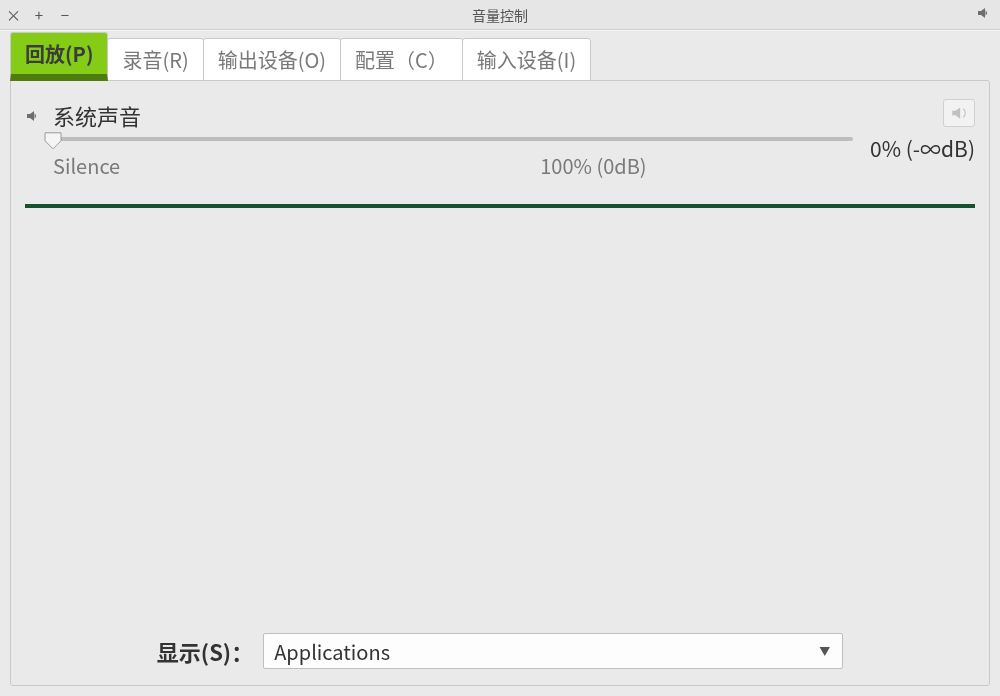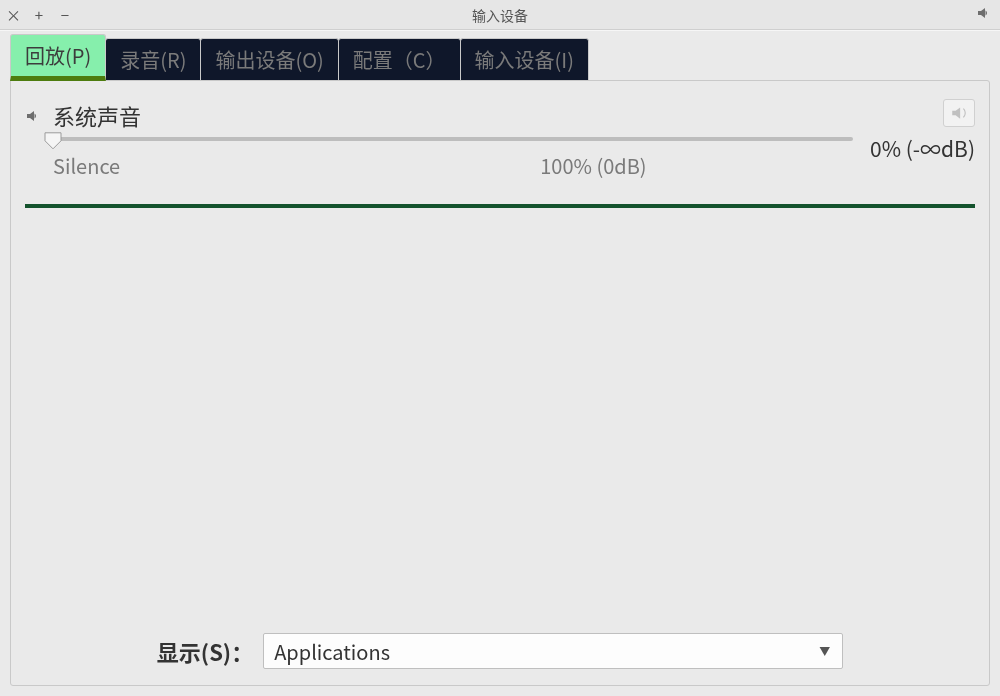--- a/index.html
+++ b/index.html
@@ -65,35 +65,36 @@
   
   .tabbar {
     display: flex;
     align-items: flex-end;
     height: 36px;
   }
   .tab {
     padding: 6px 14px 6px 14px;
     font-size: 20px;
     color: #7a7a7a;
-    background: #0f172a;
+    background: #ffffff;
     border: 1px solid #c9c9c9;
     border-bottom: 1px solid #c9c9c9;
     margin-right: -1px;
     border-top-left-radius: 3px;
     border-top-right-radius: 3px;
     cursor: default;
     white-space: nowrap;
   }
   .tab.active {
-    background: #86efac;
+    background: #84cc16;
     color: #3c3c3c;
-    border-bottom: 5px solid #4d7c0f;
+    border-bottom: 7px solid #4d7c0f;
     position: relative;
     z-index: 2;
+    font-weight: bold;
   }
 
   .tabpanel {
     border: 1px solid #c9c9c9;
     border-top: 1px solid #c9c9c9;
     background: #eaeaea;
     flex: 1;
     margin-top: -1px;
     padding: 18px 14px 14px 14px;
     display: flex;
@@ -225,21 +226,21 @@
 </style>
 </head>
 <body>
 
 <div class="titlebar">
   <div class="window-controls">
     <span>×</span>
     <span>+</span>
     <span>−</span>
   </div>
-  <div class="title">输入设备</div>
+  <div class="title">音量控制</div>
   <span class="title-icon">
     <svg class="spk-icon" viewBox="0 0 16 16">
         <path d="M2 6v4h3l4 3V3L5 6H2zm9 2c0-1.1-.6-2-1.5-2.5v5C10.4 10 11 9.1 11 8z"></path>
       </svg>
   </span>
 </div>
 
 <div class="content">
 
   <div class="tabbar">

